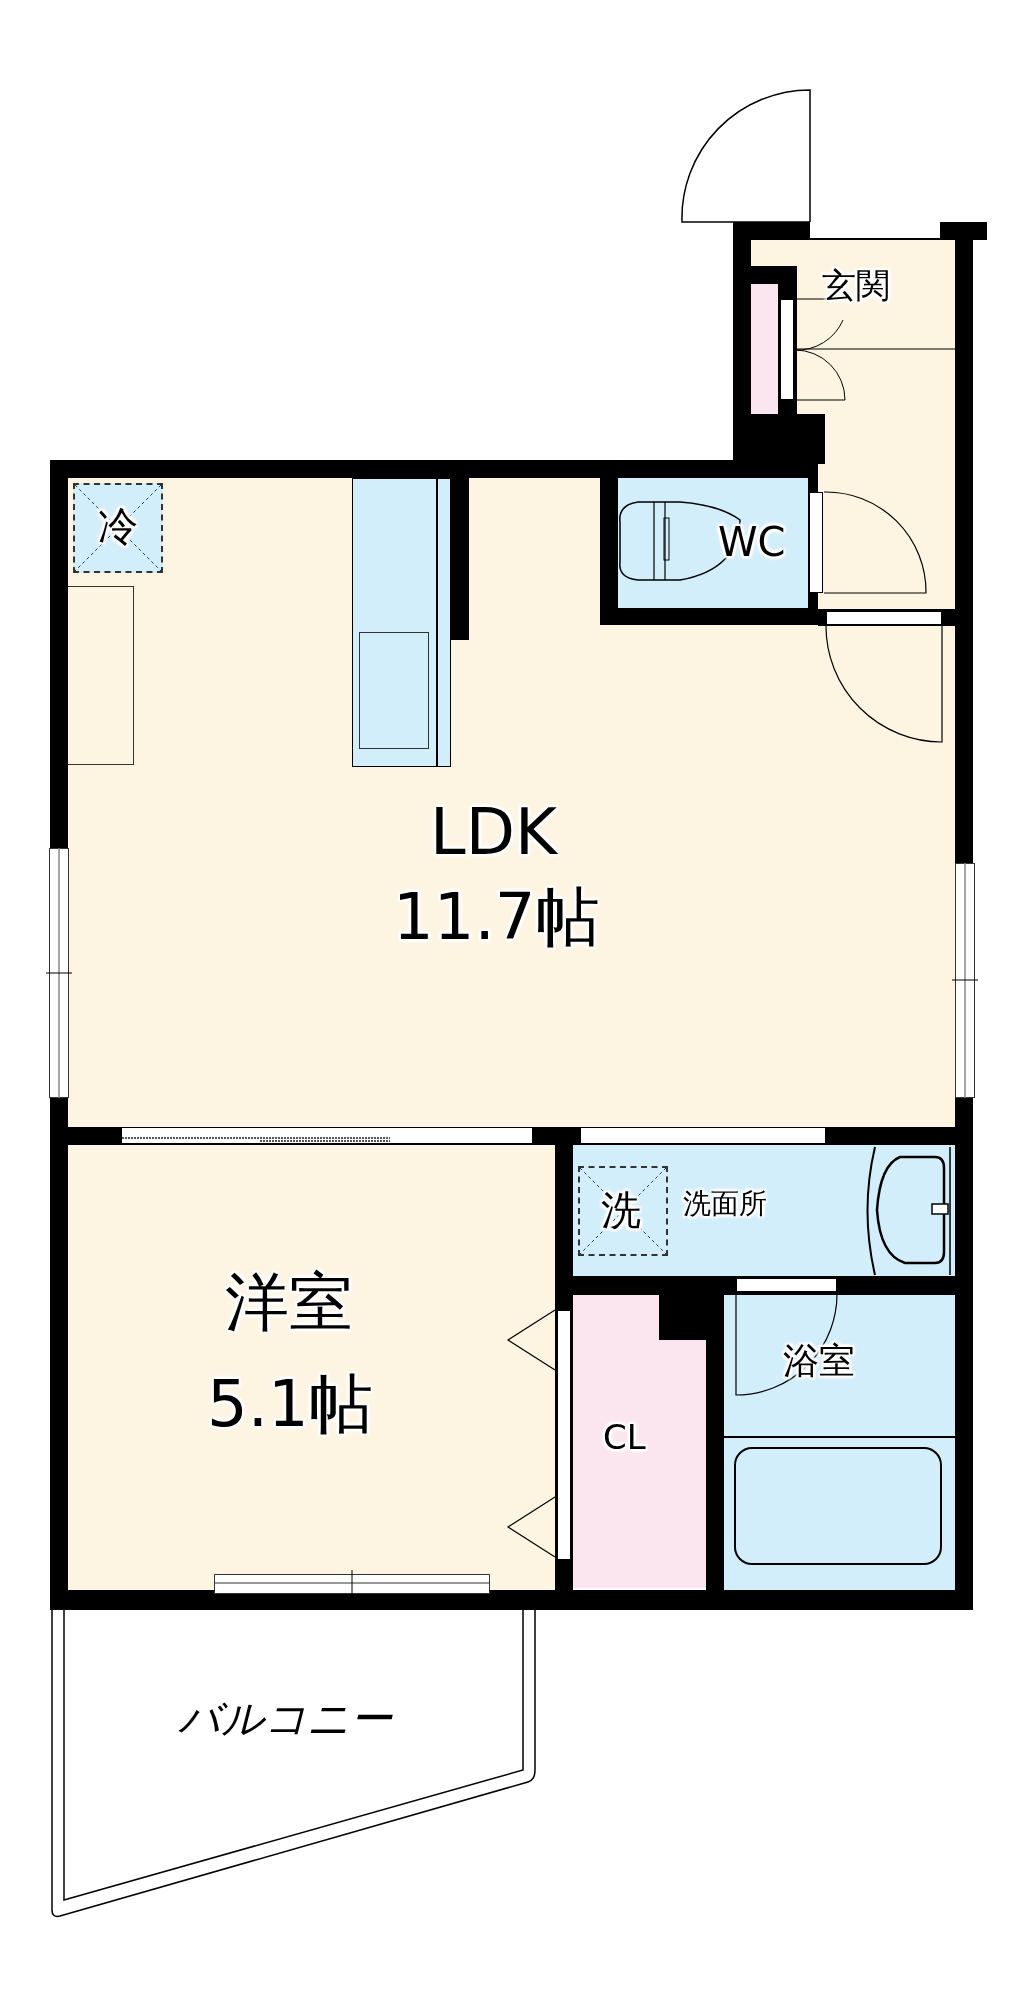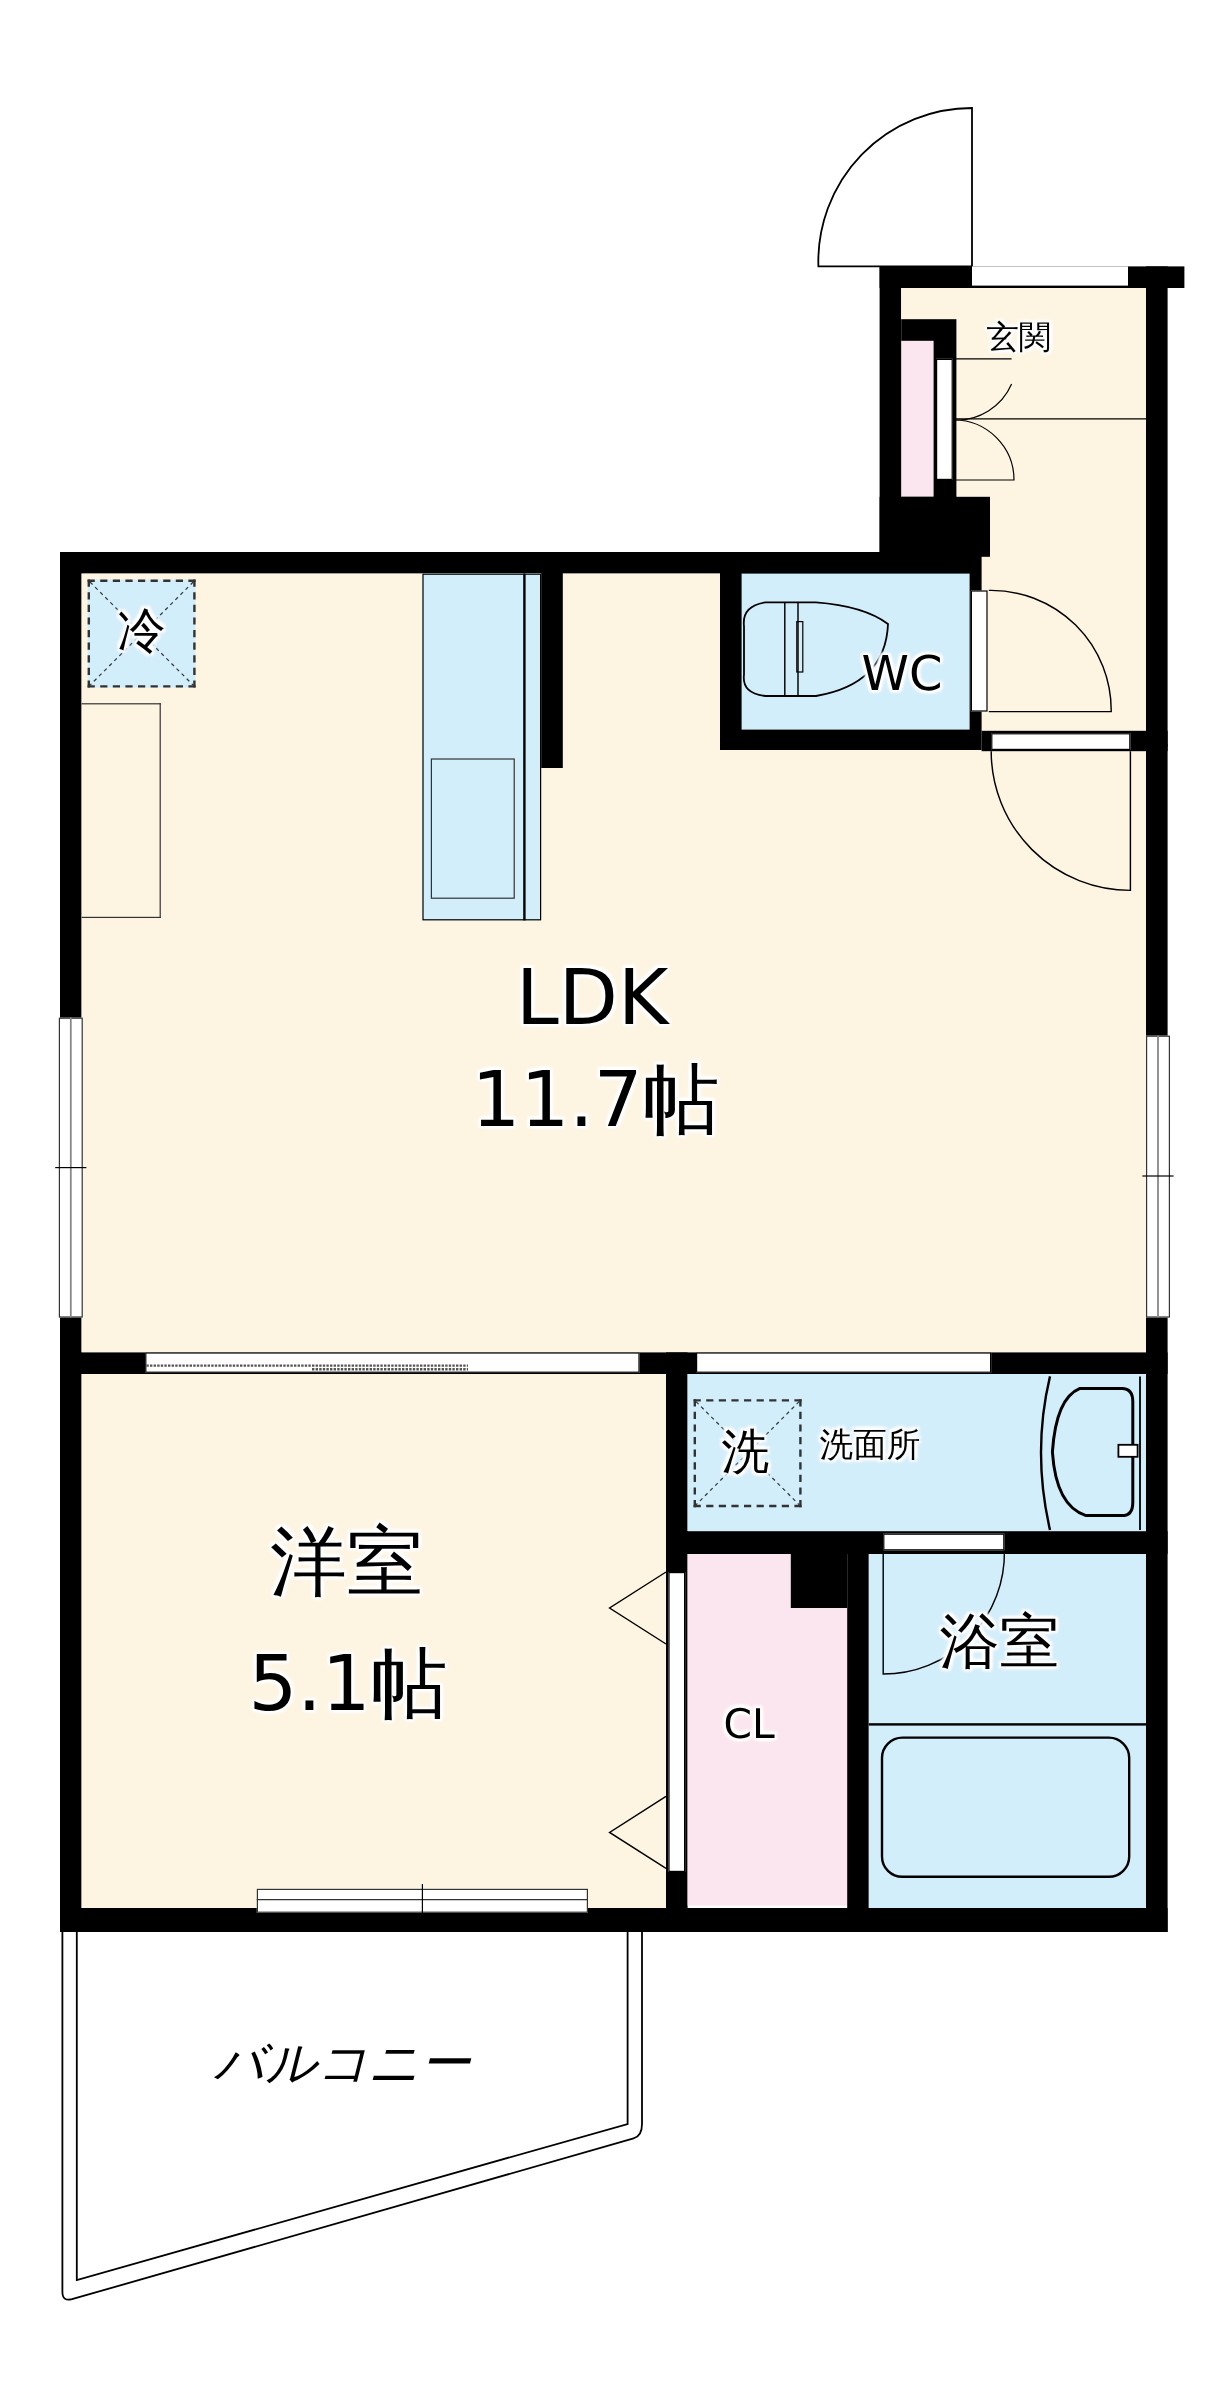--- a/index.html
+++ b/index.html
@@ -31,38 +31,38 @@
 <div class="win" style="left:810px;top:222px;width:130px;height:16px;border:none;background:#fff;"></div>
 
 <div class="wall" style="left:751px;top:266px;width:46px;height:158px;"></div>
 <div class="room pink" style="left:751px;top:284px;width:27px;height:130px;"></div>
 <div class="win" style="left:780px;top:299px;width:14px;height:101px;border:1px solid #000;"></div>
 <div class="wall" style="left:733px;top:414px;width:92px;height:50px;"></div>
 <svg style="left:0;top:0;width:1024px;height:2000px;">
   <path d="M 795 299 L 843 299 M 795 350 A 50 50 0 0 0 843 320 M 795 350 A 50 50 0 0 1 845 400 L 795 400" fill="none" stroke="#000" stroke-width="1"></path>
   <line x1="795" y1="349" x2="955" y2="349" stroke="#000" stroke-width="1"></line>
 </svg>
-<div class="label" style="left:822px;top:268px;font-size:27px;">玄関</div>
+<div class="label" style="left:822px;top:268px;font-size:34px;">玄関</div>
 
 <div class="wall" style="left:50px;top:460px;width:565px;height:18px;"></div>
 <div class="wall" style="left:50px;top:460px;width:18px;height:1150px;"></div>
 <div class="wall" style="left:955px;top:620px;width:18px;height:990px;"></div>
 <div class="wall" style="left:50px;top:1590px;width:923px;height:20px;"></div>
 
 <div class="room cream" style="left:68px;top:478px;width:887px;height:649px;"></div>
 
 <div class="wall" style="left:600px;top:460px;width:218px;height:165px;"></div>
 <div class="room blue" style="left:618px;top:478px;width:190px;height:130px;"></div>
 <svg style="left:0;top:0;width:1024px;height:2000px;">
   <path d="M 620 522 Q 618 505 638 502 L 680 502 Q 720 505 740 520 Q 738 570 680 580 L 638 580 Q 618 578 620 562 Z" fill="none" stroke="#000" stroke-width="1.5"></path>
   <line x1="654" y1="502" x2="654" y2="580" stroke="#000" stroke-width="1.2"></line>
   <line x1="665" y1="502" x2="665" y2="580" stroke="#000" stroke-width="1.2"></line>
   <rect x="664" y="518" width="5" height="42" fill="none" stroke="#000" stroke-width="1"></rect>
 </svg>
-<div class="label" style="left:718px;top:522px;font-size:40px;margin-top:20px;">WC</div>
+<div class="label" style="left:718px;top:522px;font-size:40px;">WC</div>
 <div class="win" style="left:809px;top:492px;width:14px;height:101px;border:1px solid #000;"></div>
 <svg style="left:0;top:0;width:1024px;height:2000px;">
   <path d="M 824 492 A 100 100 0 0 1 926 593 L 824 593" fill="none" stroke="#000" stroke-width="1.2"></path>
 </svg>
 
 <div class="wall" style="left:818px;top:609px;width:155px;height:17px;"></div>
 <div class="win" style="left:826px;top:611px;width:116px;height:14px;border:1px solid #000;"></div>
 <svg style="left:0;top:0;width:1024px;height:2000px;">
   <path d="M 826 626 A 116 116 0 0 0 942 742 L 942 626" fill="none" stroke="#000" stroke-width="1.2"></path>
 </svg>
@@ -139,19 +139,19 @@
 </svg>
 
 <div class="wall" style="left:706px;top:1295px;width:18px;height:295px;"></div>
 <div class="room blue" style="left:724px;top:1295px;width:231px;height:295px;"></div>
 <div class="abs" style="left:724px;top:1436px;width:231px;height:2px;background:#000;"></div>
 <div class="win" style="left:736px;top:1278px;width:101px;height:14px;border:1px solid #000;"></div>
 <svg style="left:0;top:0;width:1024px;height:2000px;">
   <path d="M 736 1292 L 736 1395 A 101 101 0 0 0 837 1292" fill="none" stroke="#000" stroke-width="1.2"></path>
 </svg>
 <div class="abs" style="left:734px;top:1447px;width:208px;height:118px;border:2px solid #000;border-radius:18px;box-sizing:border-box;"></div>
-<div class="label" style="left:783px;top:1343px;font-size:50px;text-align:right;">浴室</div>
+<div class="label" style="left:783px;top:1343px;font-size:36px;text-align:right;">浴室</div>
 
 <svg style="left:0;top:0;width:1024px;height:2000px;">
   <path d="M 52 1610 L 52 1910 Q 52 1918 60 1916 L 528 1782 Q 535 1780 535 1770 L 535 1610" fill="none" stroke="#000" stroke-width="1.5"></path>
   <path d="M 64 1610 L 64 1900 L 523 1770 L 523 1610" fill="none" stroke="#000" stroke-width="1.5"></path>
 </svg>
 <div class="label" style="left:178px;top:1698px;font-size:42px;font-style:italic;">バルコニー</div>
 
 </body></html>

